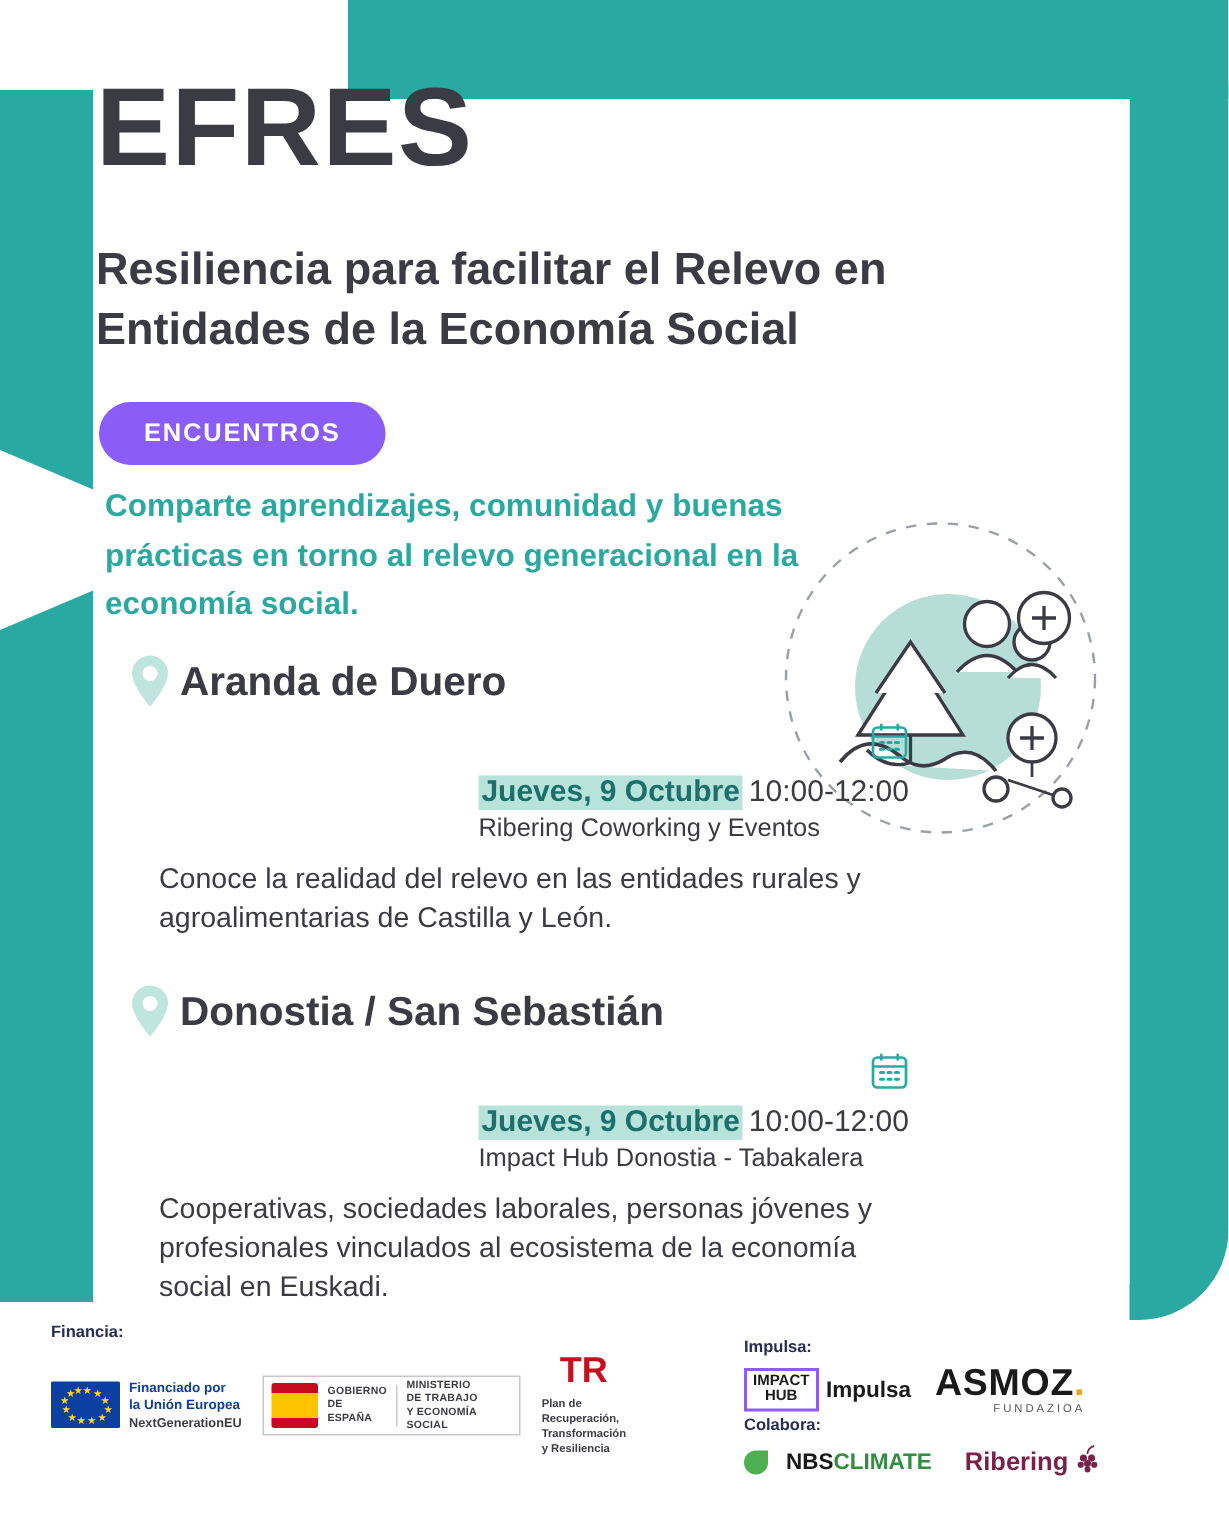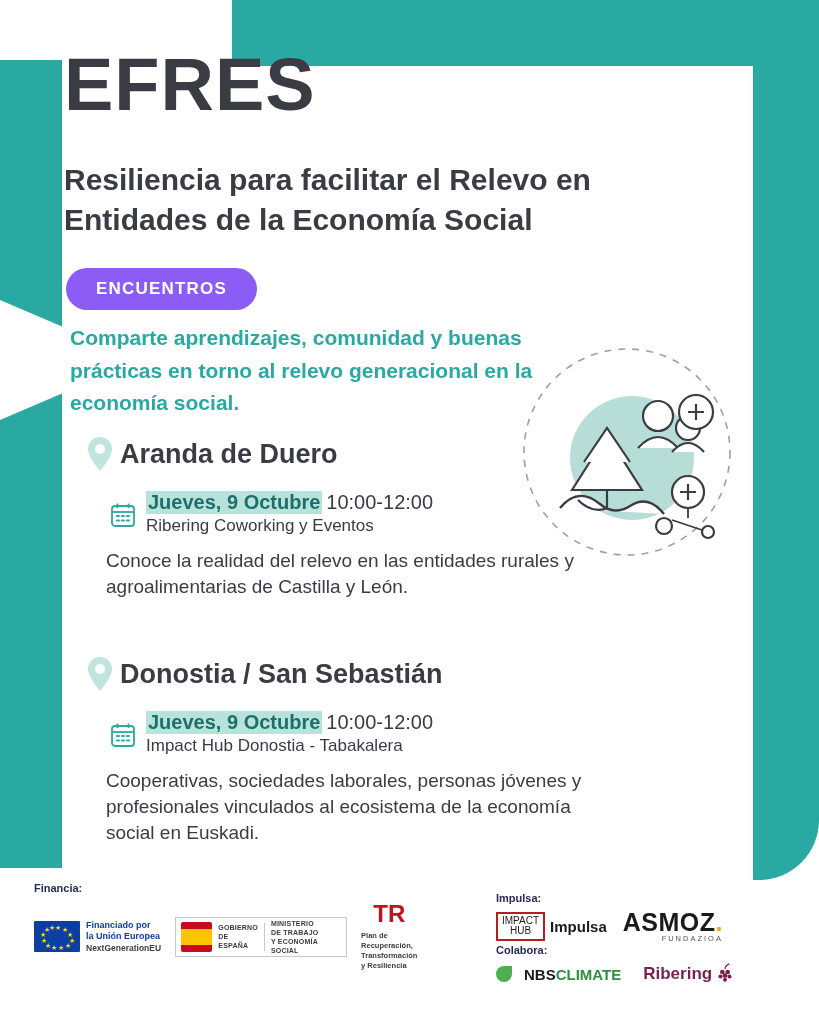--- a/index.html
+++ b/index.html
@@ -117,24 +117,25 @@
     gap: 6px;
   }
   .pin { width: 28px; height: 38px; flex: none; }
   .city {
     font-size: 27px;
     font-weight: bold;
     color: #3b3b44;
   }
   .event-row {
     display: flex;
-    align-items: center;
+    align-items: flex-end;
     gap: 10px;
-    margin-top: 18px;
+    margin-top: 6px;
     margin-left: 24px;
+    flex-direction: column;
   }
   .cal { width: 26px; height: 26px; flex: none; margin-top: 2px; }
   .when-line { display: flex; align-items: baseline; }
   .date {
     font-size: 20px;
     font-weight: bold;
     color: #1d6f6c;
     background: #b7e3db;
     padding: 0 2px;
   }
@@ -201,24 +202,24 @@
   .prtr-mark {
     font-size: 24px; font-weight: bold; color: #c1121f; line-height: 1;
     position: relative;
   }
   .prtr-text { font-size: 7.5px; font-weight: bold; color: #3b3b44; line-height: 1.35; }
 
   .impulsa-block { position: absolute; left: 496px; top: 20px; }
   .impulsa-row { display: flex; align-items: center; gap: 16px; margin-top: 6px; }
   .ihub { display: flex; align-items: center; gap: 5px; }
   .ihub-box {
-    border: 2px solid #b91c1c;
+    border: 2px solid #8b5cf6;
     padding: 2px 4px;
     font-size: 10px;
-    font-weight: normal;
+    font-weight: bold;
     color: #1a1a1a;
     line-height: 1.05;
     text-align: center;
   }
   .ihub-city { font-size: 15px; font-weight: bold; color: #1a1a1a; }
   .asmoz { line-height: 1; }
   .asmoz-main { font-size: 25px; font-weight: bold; color: #1a1a1a; letter-spacing: .5px; }
   .asmoz-dot { color: #f0a500; }
   .asmoz-sub { font-size: 7.5px; letter-spacing: 2px; color: #555; text-align: right; }
 

